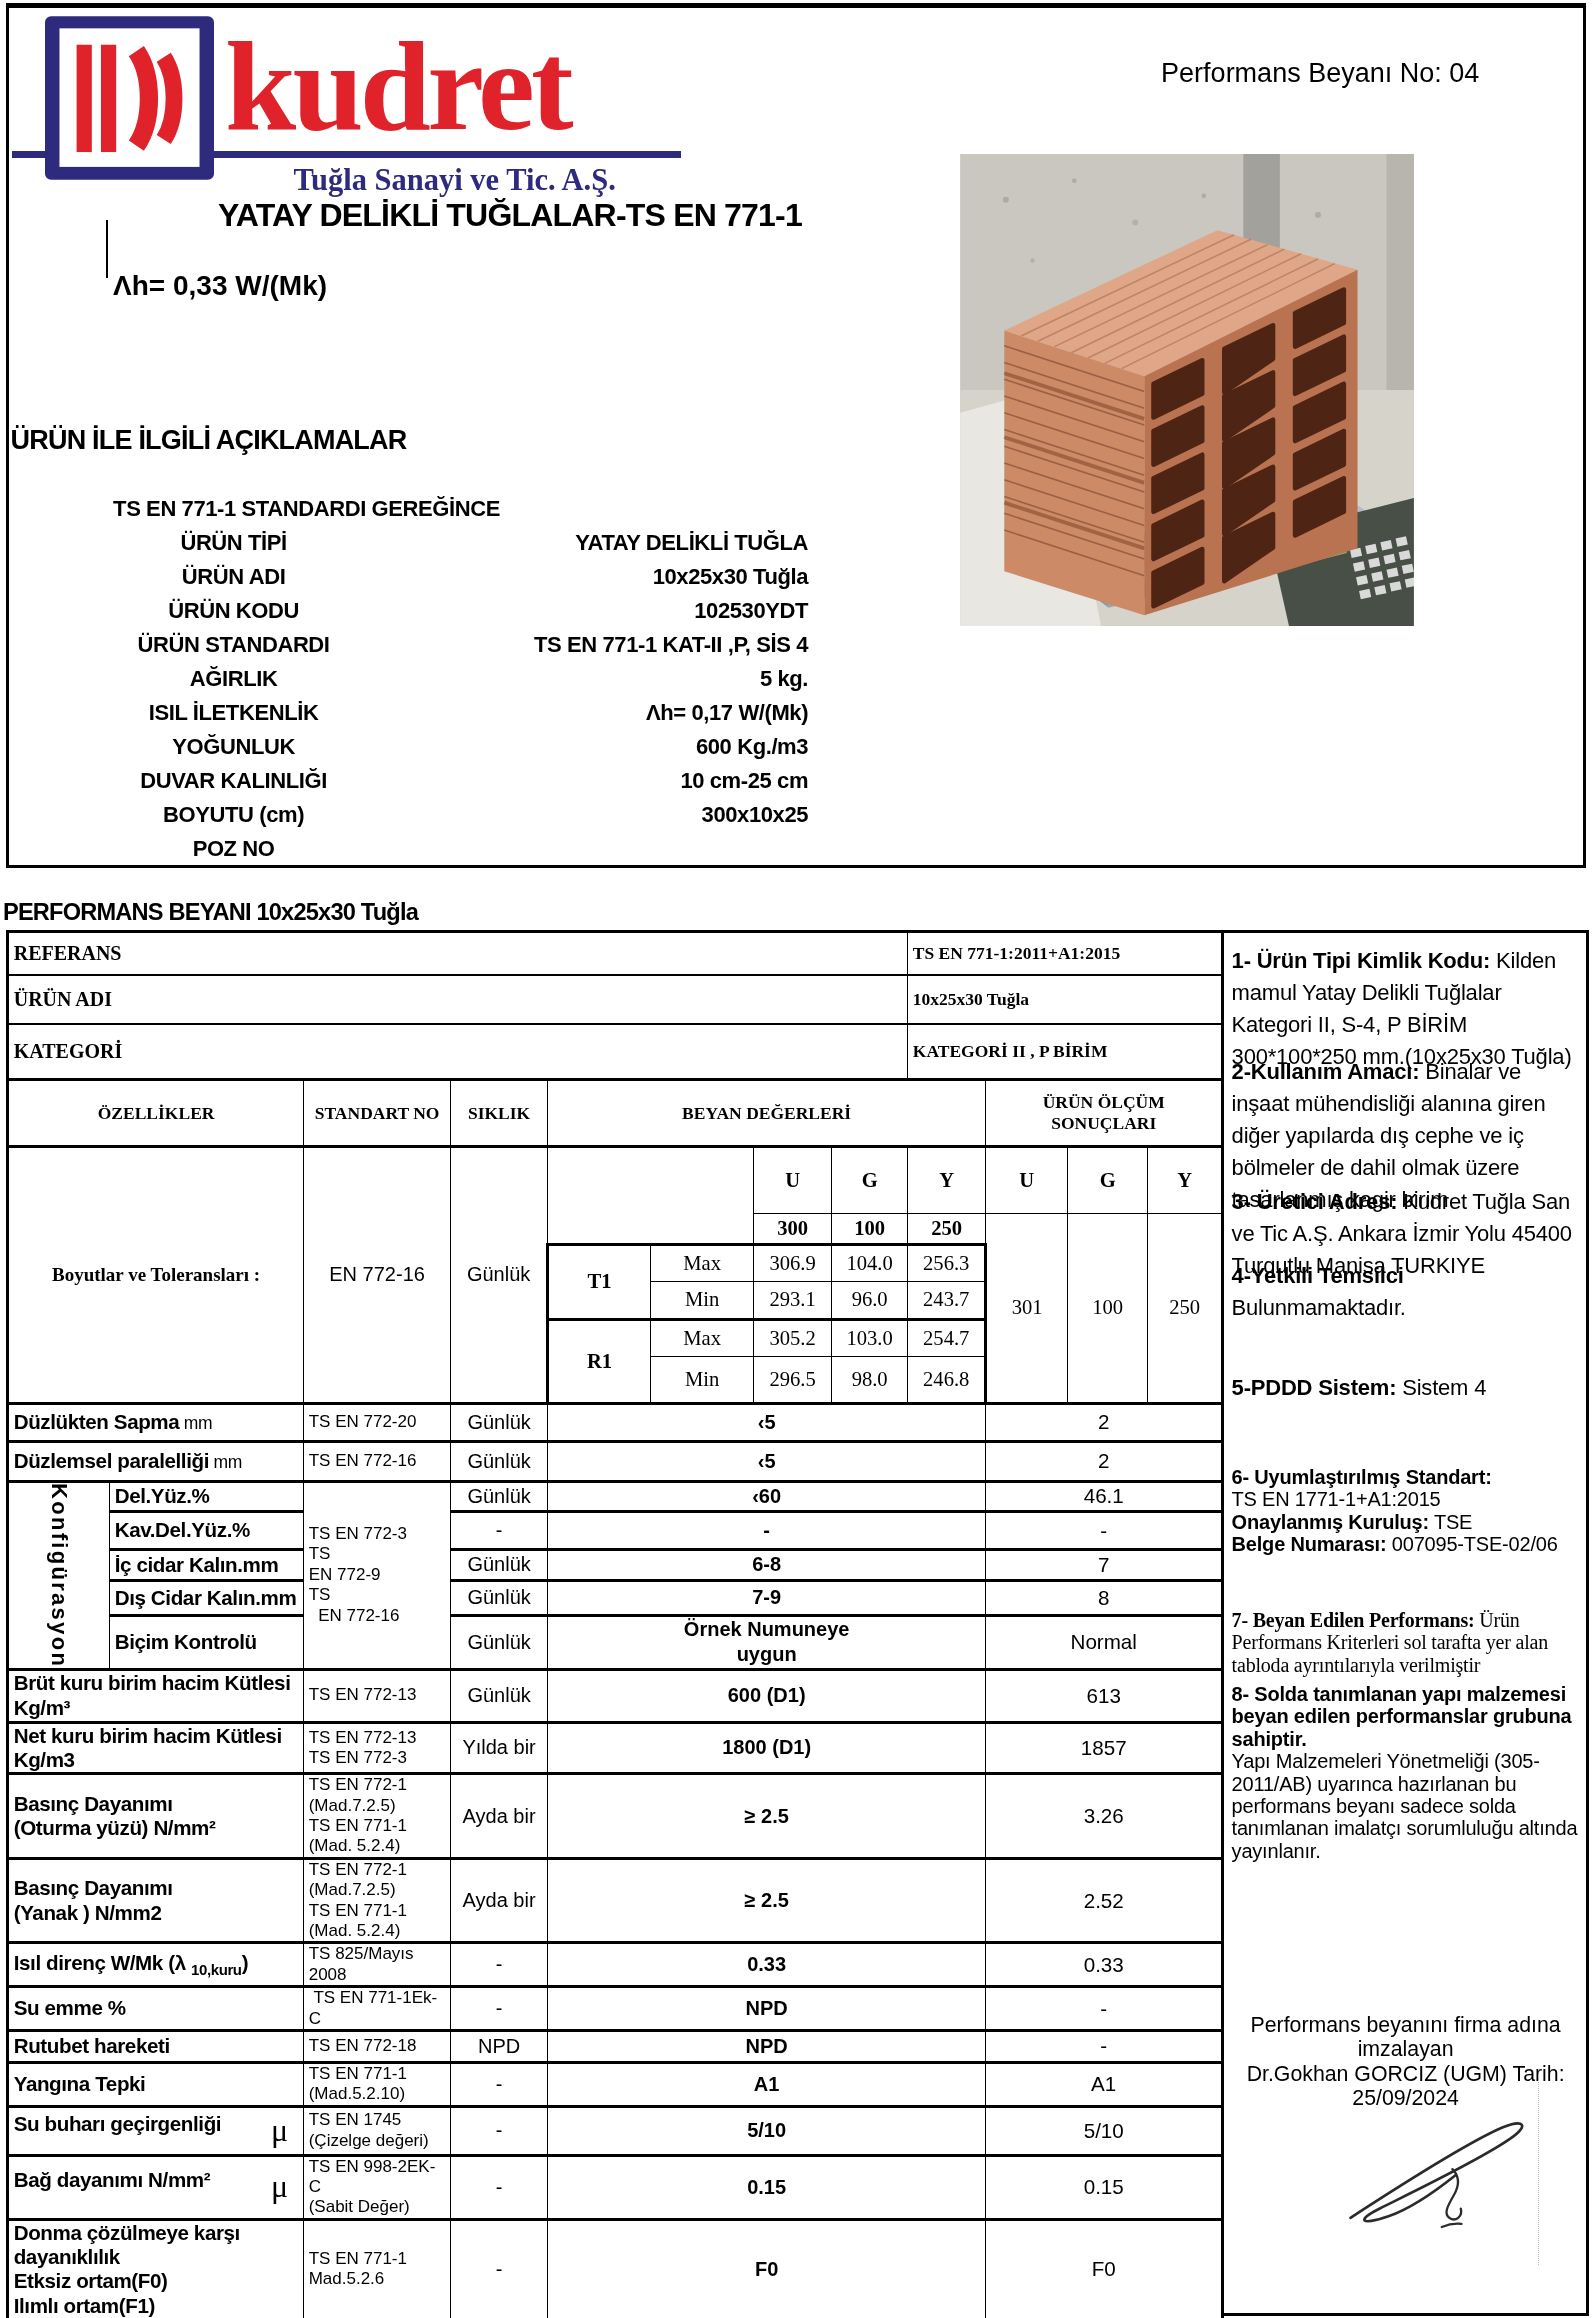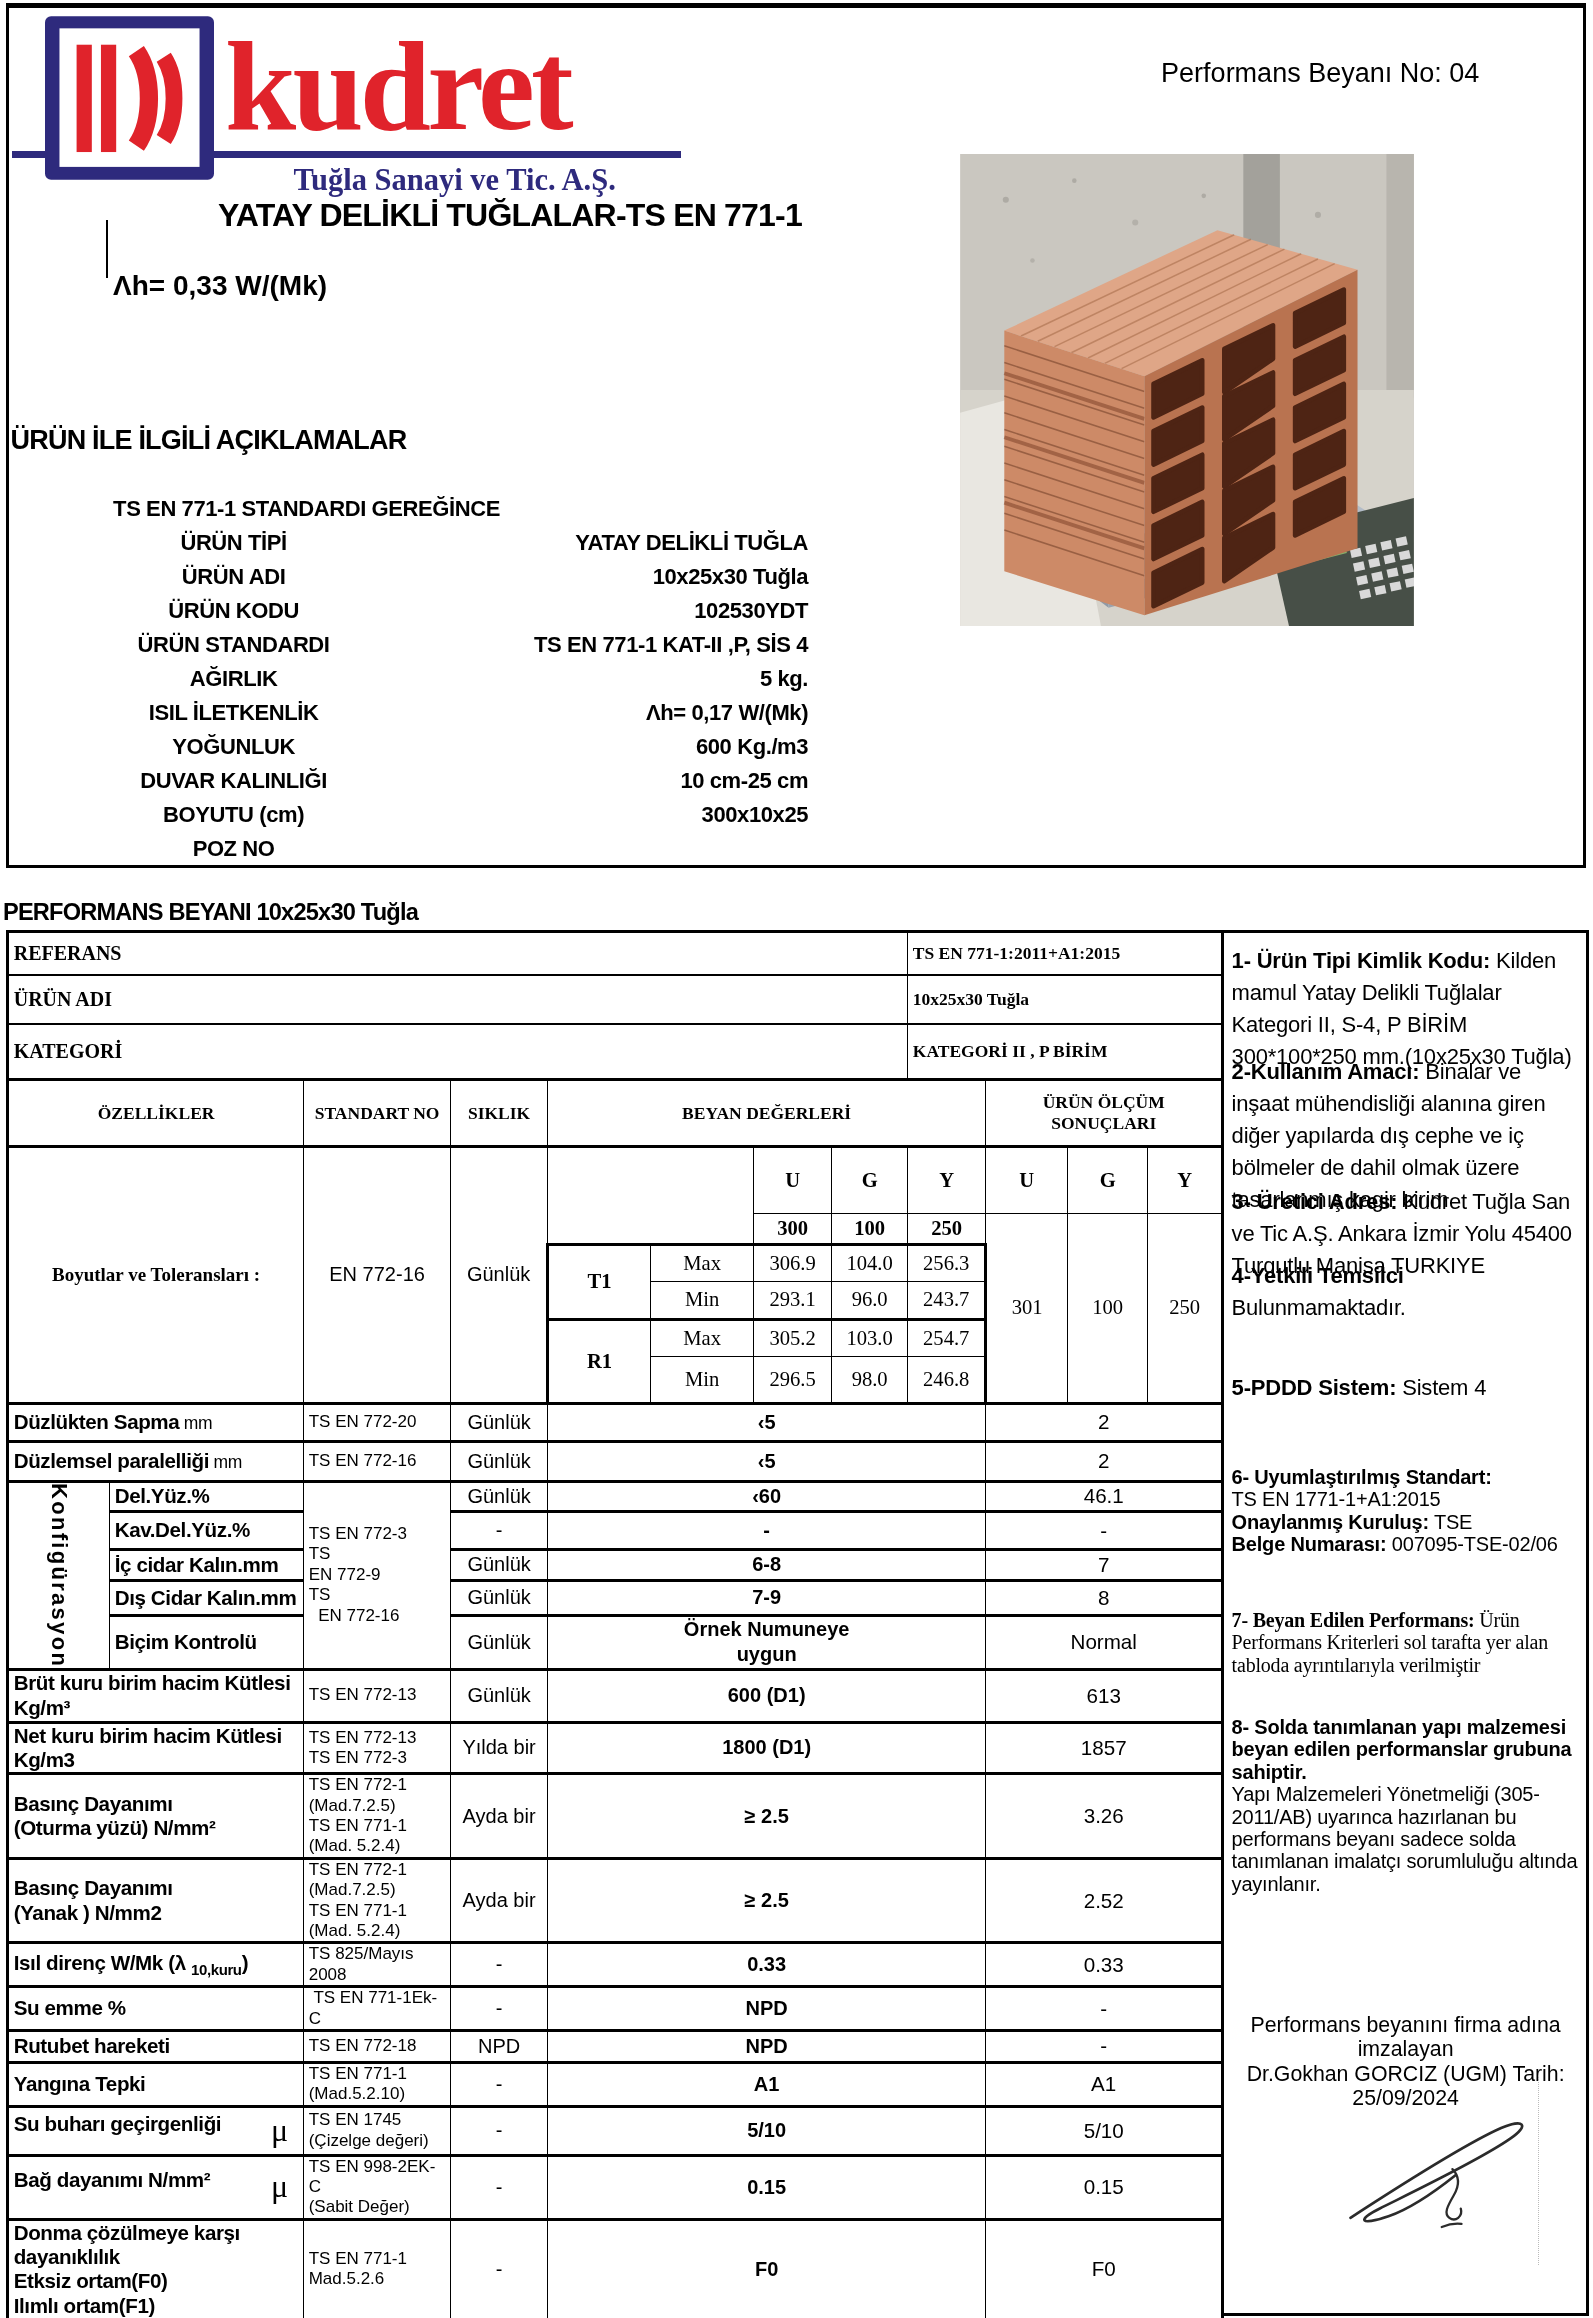--- a/index.html
+++ b/index.html
@@ -53,21 +53,21 @@
   .bey{font-weight:bold;font-size:20px;text-align:center;line-height:1.25;white-space:pre-line;}
   .res{font-size:20.6px;text-align:center;}
   .vlab{writing-mode:vertical-rl;font-weight:bold;font-size:22px;letter-spacing:2.3px;text-align:center;padding:0 !important;}
   
   .notes{position:absolute;left:1221px;top:930px;width:368px;height:1386px;box-sizing:border-box;
          border:3px solid #000;border-left-width:3.8px;border-top-width:3.8px;border-bottom-width:3.8px;}
   .note{position:absolute;left:7.6px;width:346px;font-size:22px;line-height:1.45;letter-spacing:-0.2px;}
   .note b{letter-spacing:-0.2px;}
   .note.small{font-size:20px;line-height:1.12;}
   .n1{top:12.2px;} .n2{top:123px;} .n3{top:253px;} .n4{top:327px;} .n5{top:439px;}
-  .n6{top:533px;} .n7{top:676px;font-family:Liberation Serif, serif;} .n8{top:783px;}
+  .n6{top:533px;} .n7{top:676px;font-family:Liberation Serif, serif;} .n8{top:750px;}
   .signer{position:absolute;left:4.6px;top:1080px;width:354px;text-align:center;font-size:21.3px;line-height:1.15;}
   .sig-svg{position:absolute;left:114px;top:1157px;width:206px;height:175px;}
   .sig-guide{position:absolute;left:314px;top:1142px;height:190px;border-left:1.5px dotted #bbb;}
 </style>
 </head>
 <body>
 
 <div class="page">
 
   <div class="topbox">

